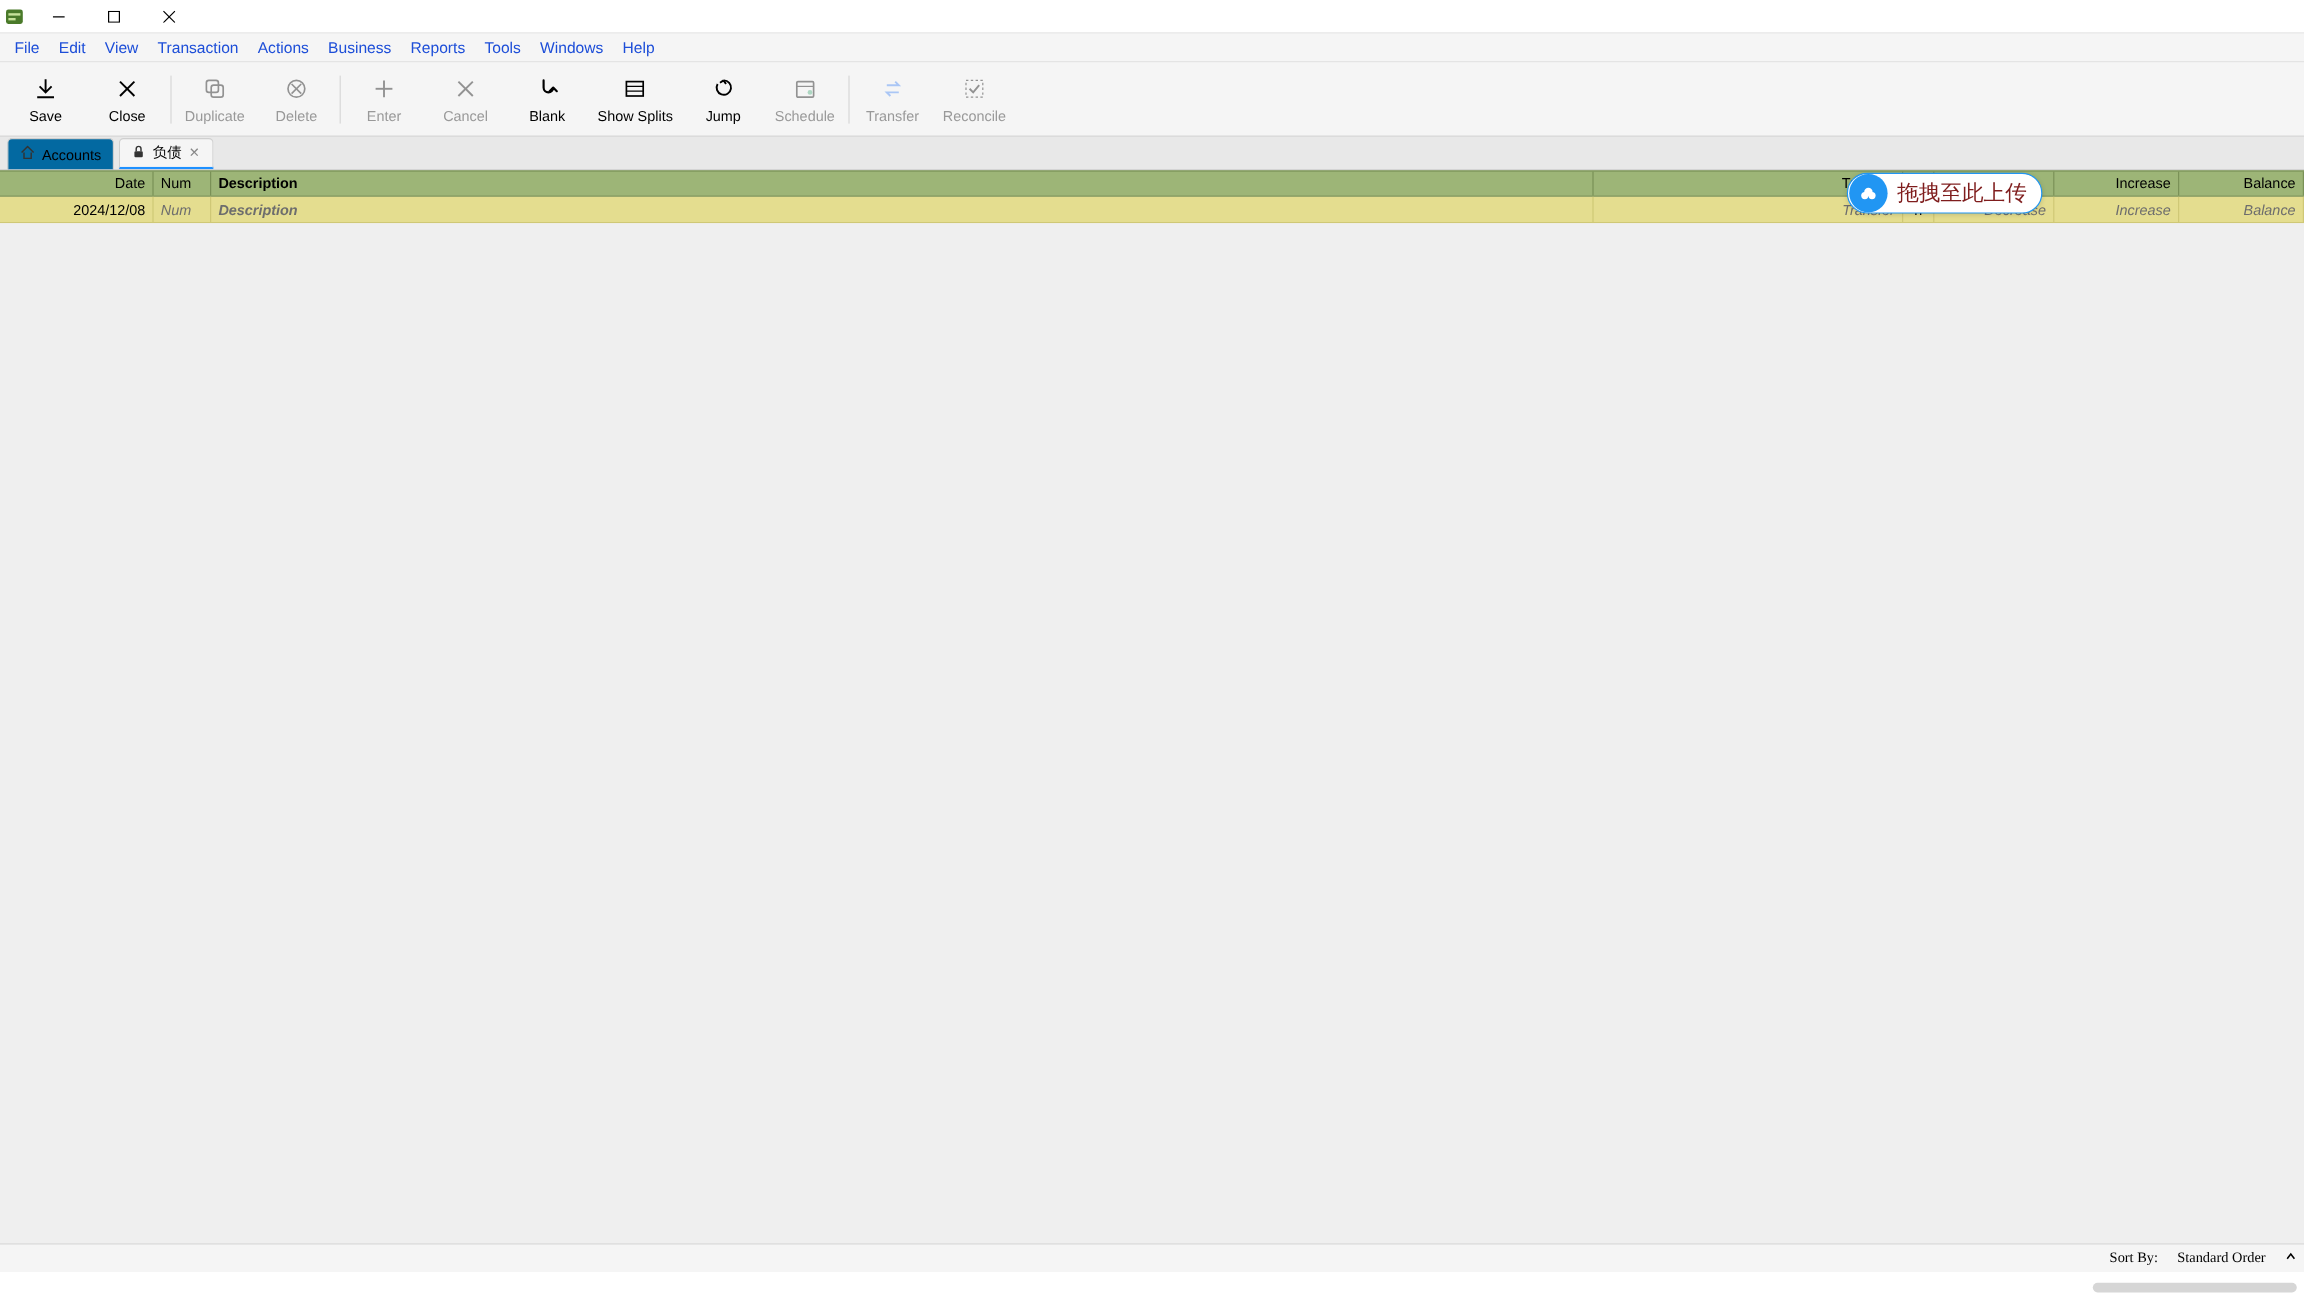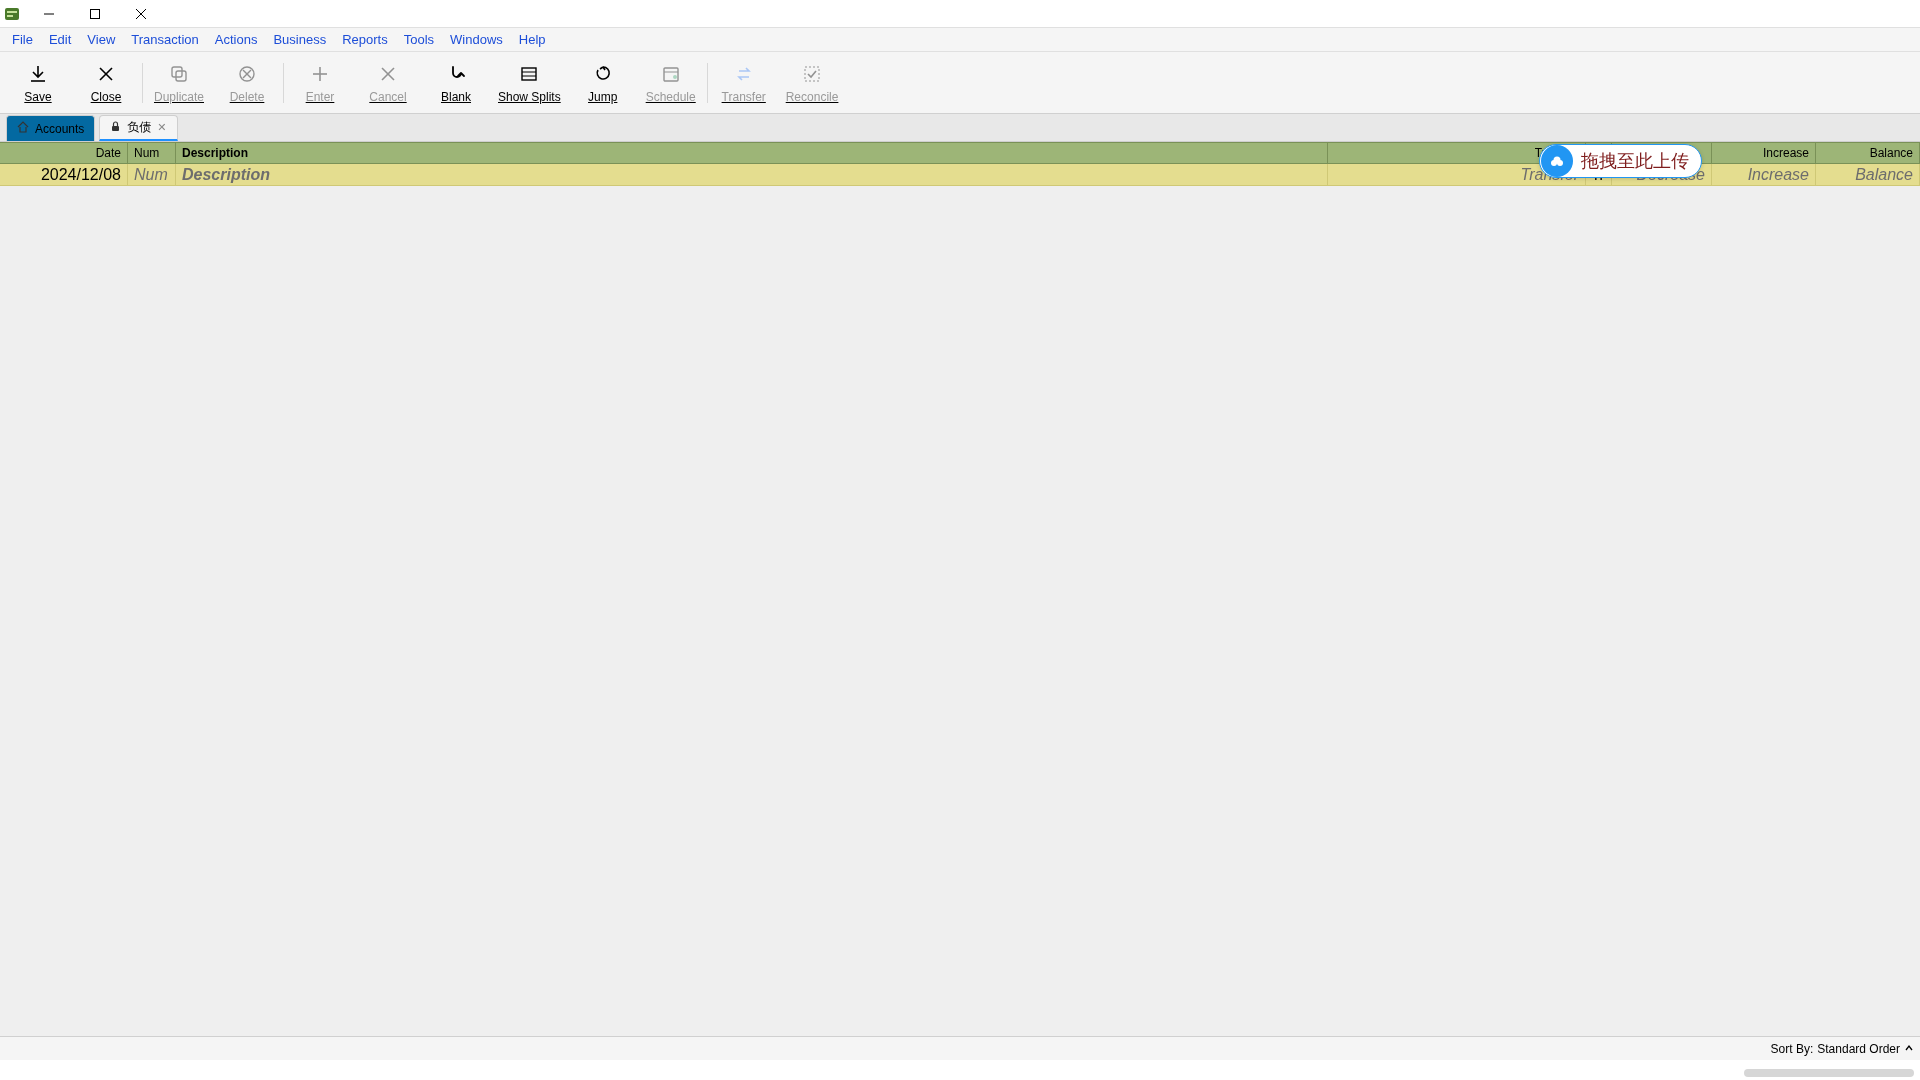--- a/index.html
+++ b/index.html
@@ -65,21 +65,20 @@
 }
 .tool-btn {
   display: flex;
   flex-direction: column;
   align-items: center;
   justify-content: center;
   min-width: 68px;
   height: 56px;
   padding: 2px 8px;
   cursor: default;
-  text-decoration: underline;
 }
 .tool-btn .icon { height: 24px; display: flex; align-items: center; justify-content: center; }
 .tool-btn .lbl { font-size: 12px; margin-top: 4px; color: #000; }
 .tool-btn.disabled .lbl { color: #999; }
 .tool-btn.disabled .icon svg { opacity: 0.4; }
 .tool-sep {
   width: 1px;
   height: 40px;
   background: #d8d8d8;
   margin: 0 2px;
@@ -144,21 +143,21 @@
 
 .reg-row {
   display: flex;
   height: 22px;
   background: #e4dd8f;
   border-bottom: 1px solid #cfc876;
 }
 .reg-row .cell {
   border-right: 1px solid #cfc876;
   padding: 2px 6px;
-  font-size: 16px;
+  font-size: 12px;
   display: flex;
   align-items: center;
 }
 .reg-row .cell.right { justify-content: flex-end; }
 .reg-row .cell.placeholder { color: #6d6d6d; font-style: italic; }
 .reg-row .cell.center { justify-content: center; }
 
 
 .c-date { width: 128px; }
 .c-num { width: 48px; }
@@ -203,21 +202,21 @@
   height: 24px;
   background: #f5f5f5;
   border-top: 1px solid #d0d0d0;
   display: flex;
   align-items: center;
   padding: 0 6px;
   font-size: 12px;
   color: #000;
 }
 .status-left { display: flex; gap: 18px; }
-.status-right { margin-left: auto; display: flex; align-items: center; gap: 4px; }
+.status-right { margin-left: auto; display: flex; align-items: center; gap: 16px; font-family: Liberation Serif, serif; }
 
 
 .hscroll-stub {
   position: absolute;
   right: 6px;
   bottom: 3px;
   width: 170px;
   height: 8px;
   background: #d6d6d6;
   border-radius: 4px;

